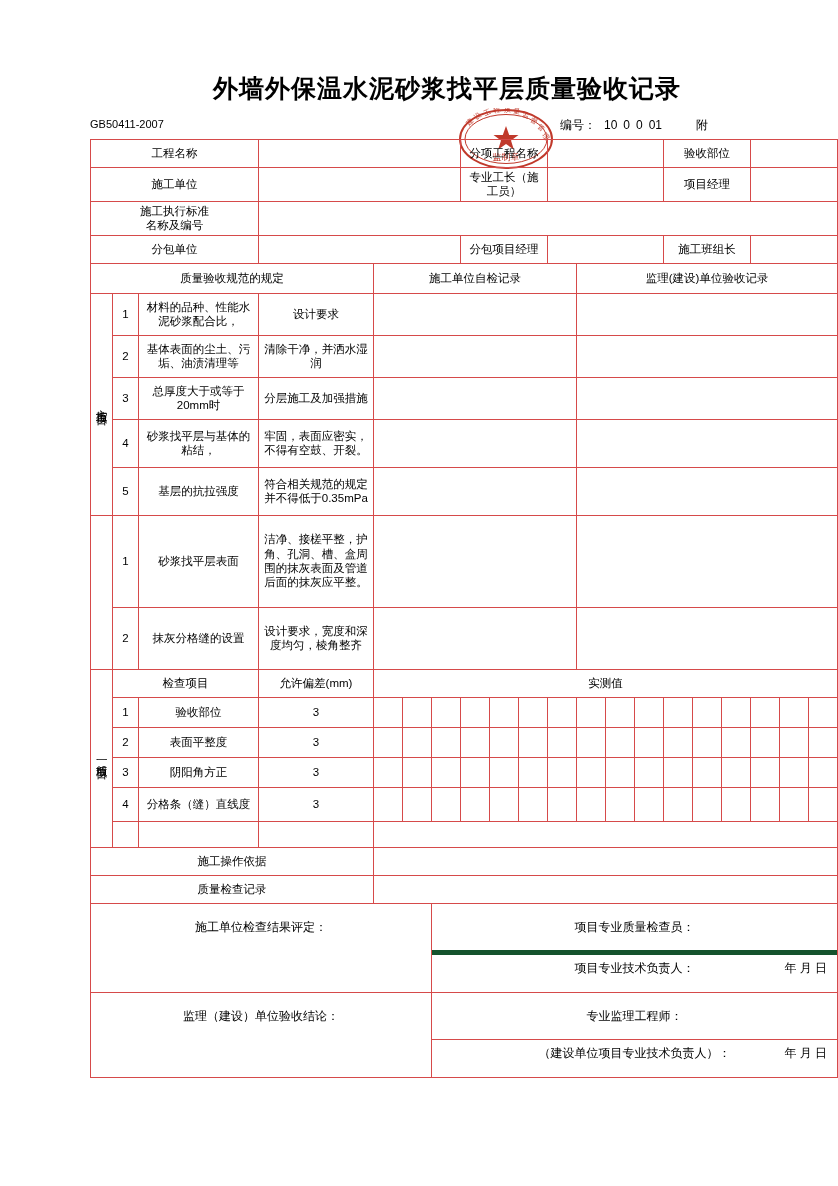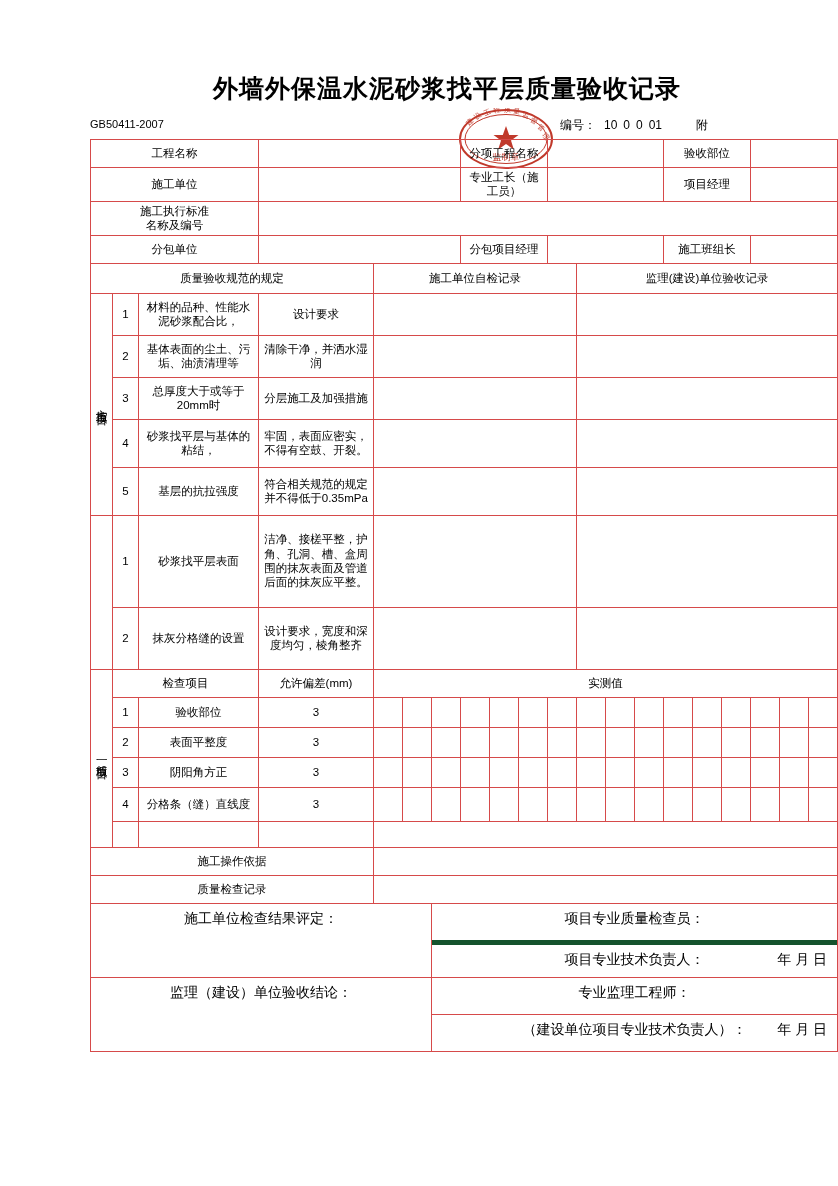--- a/index.html
+++ b/index.html
@@ -68,21 +68,21 @@
     line-height:1.1;
   }
   .stamp{
     position:absolute;
     left:430px;top:108px;
     width:96px;height:62px;
     pointer-events:none;
   }
   .stamp svg{display:block;}
   .h28{height:28px;}
-  .footer td{font-size:14px;vertical-align:top;padding:6px 8px;}
+  .footer td{font-size:12px;vertical-align:top;padding:16px 8px;}
 </style>
 </head>
 <body>
 
 <div class="page">
 
   <div class="title">外墙外保温水泥砂浆找平层质量验收记录</div>
 
   <div class="code">GB50411-2007</div>
 

